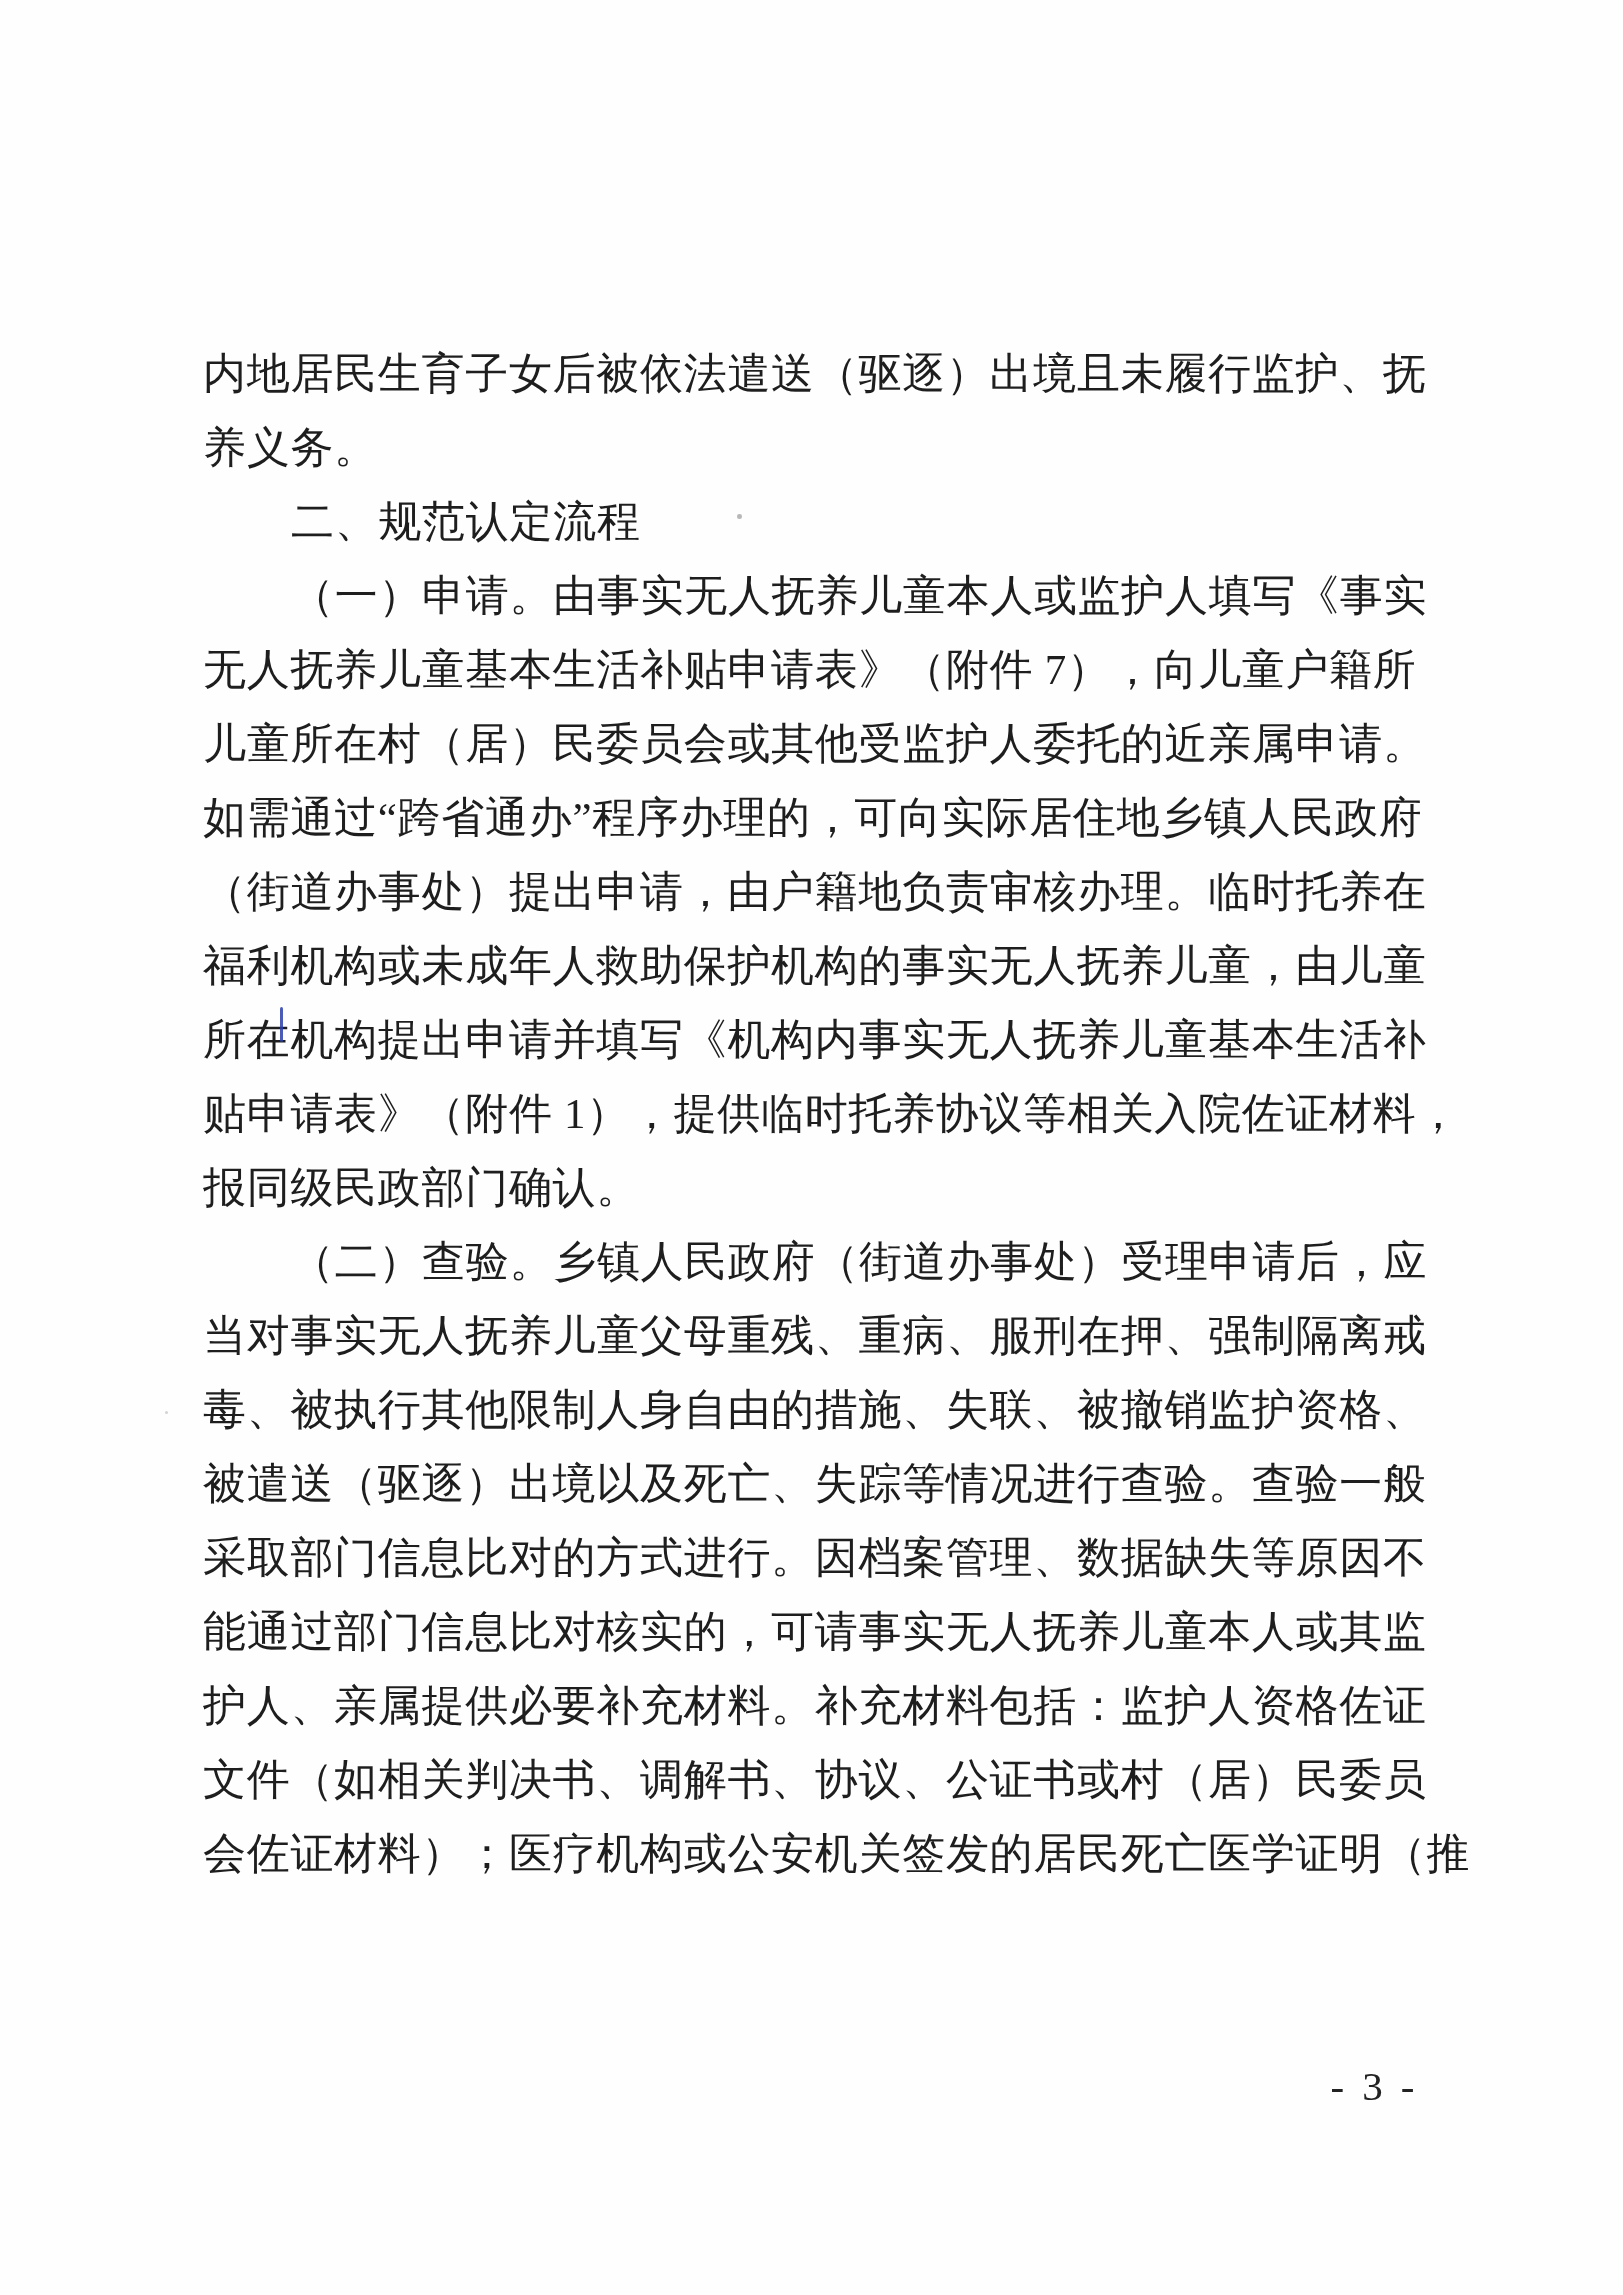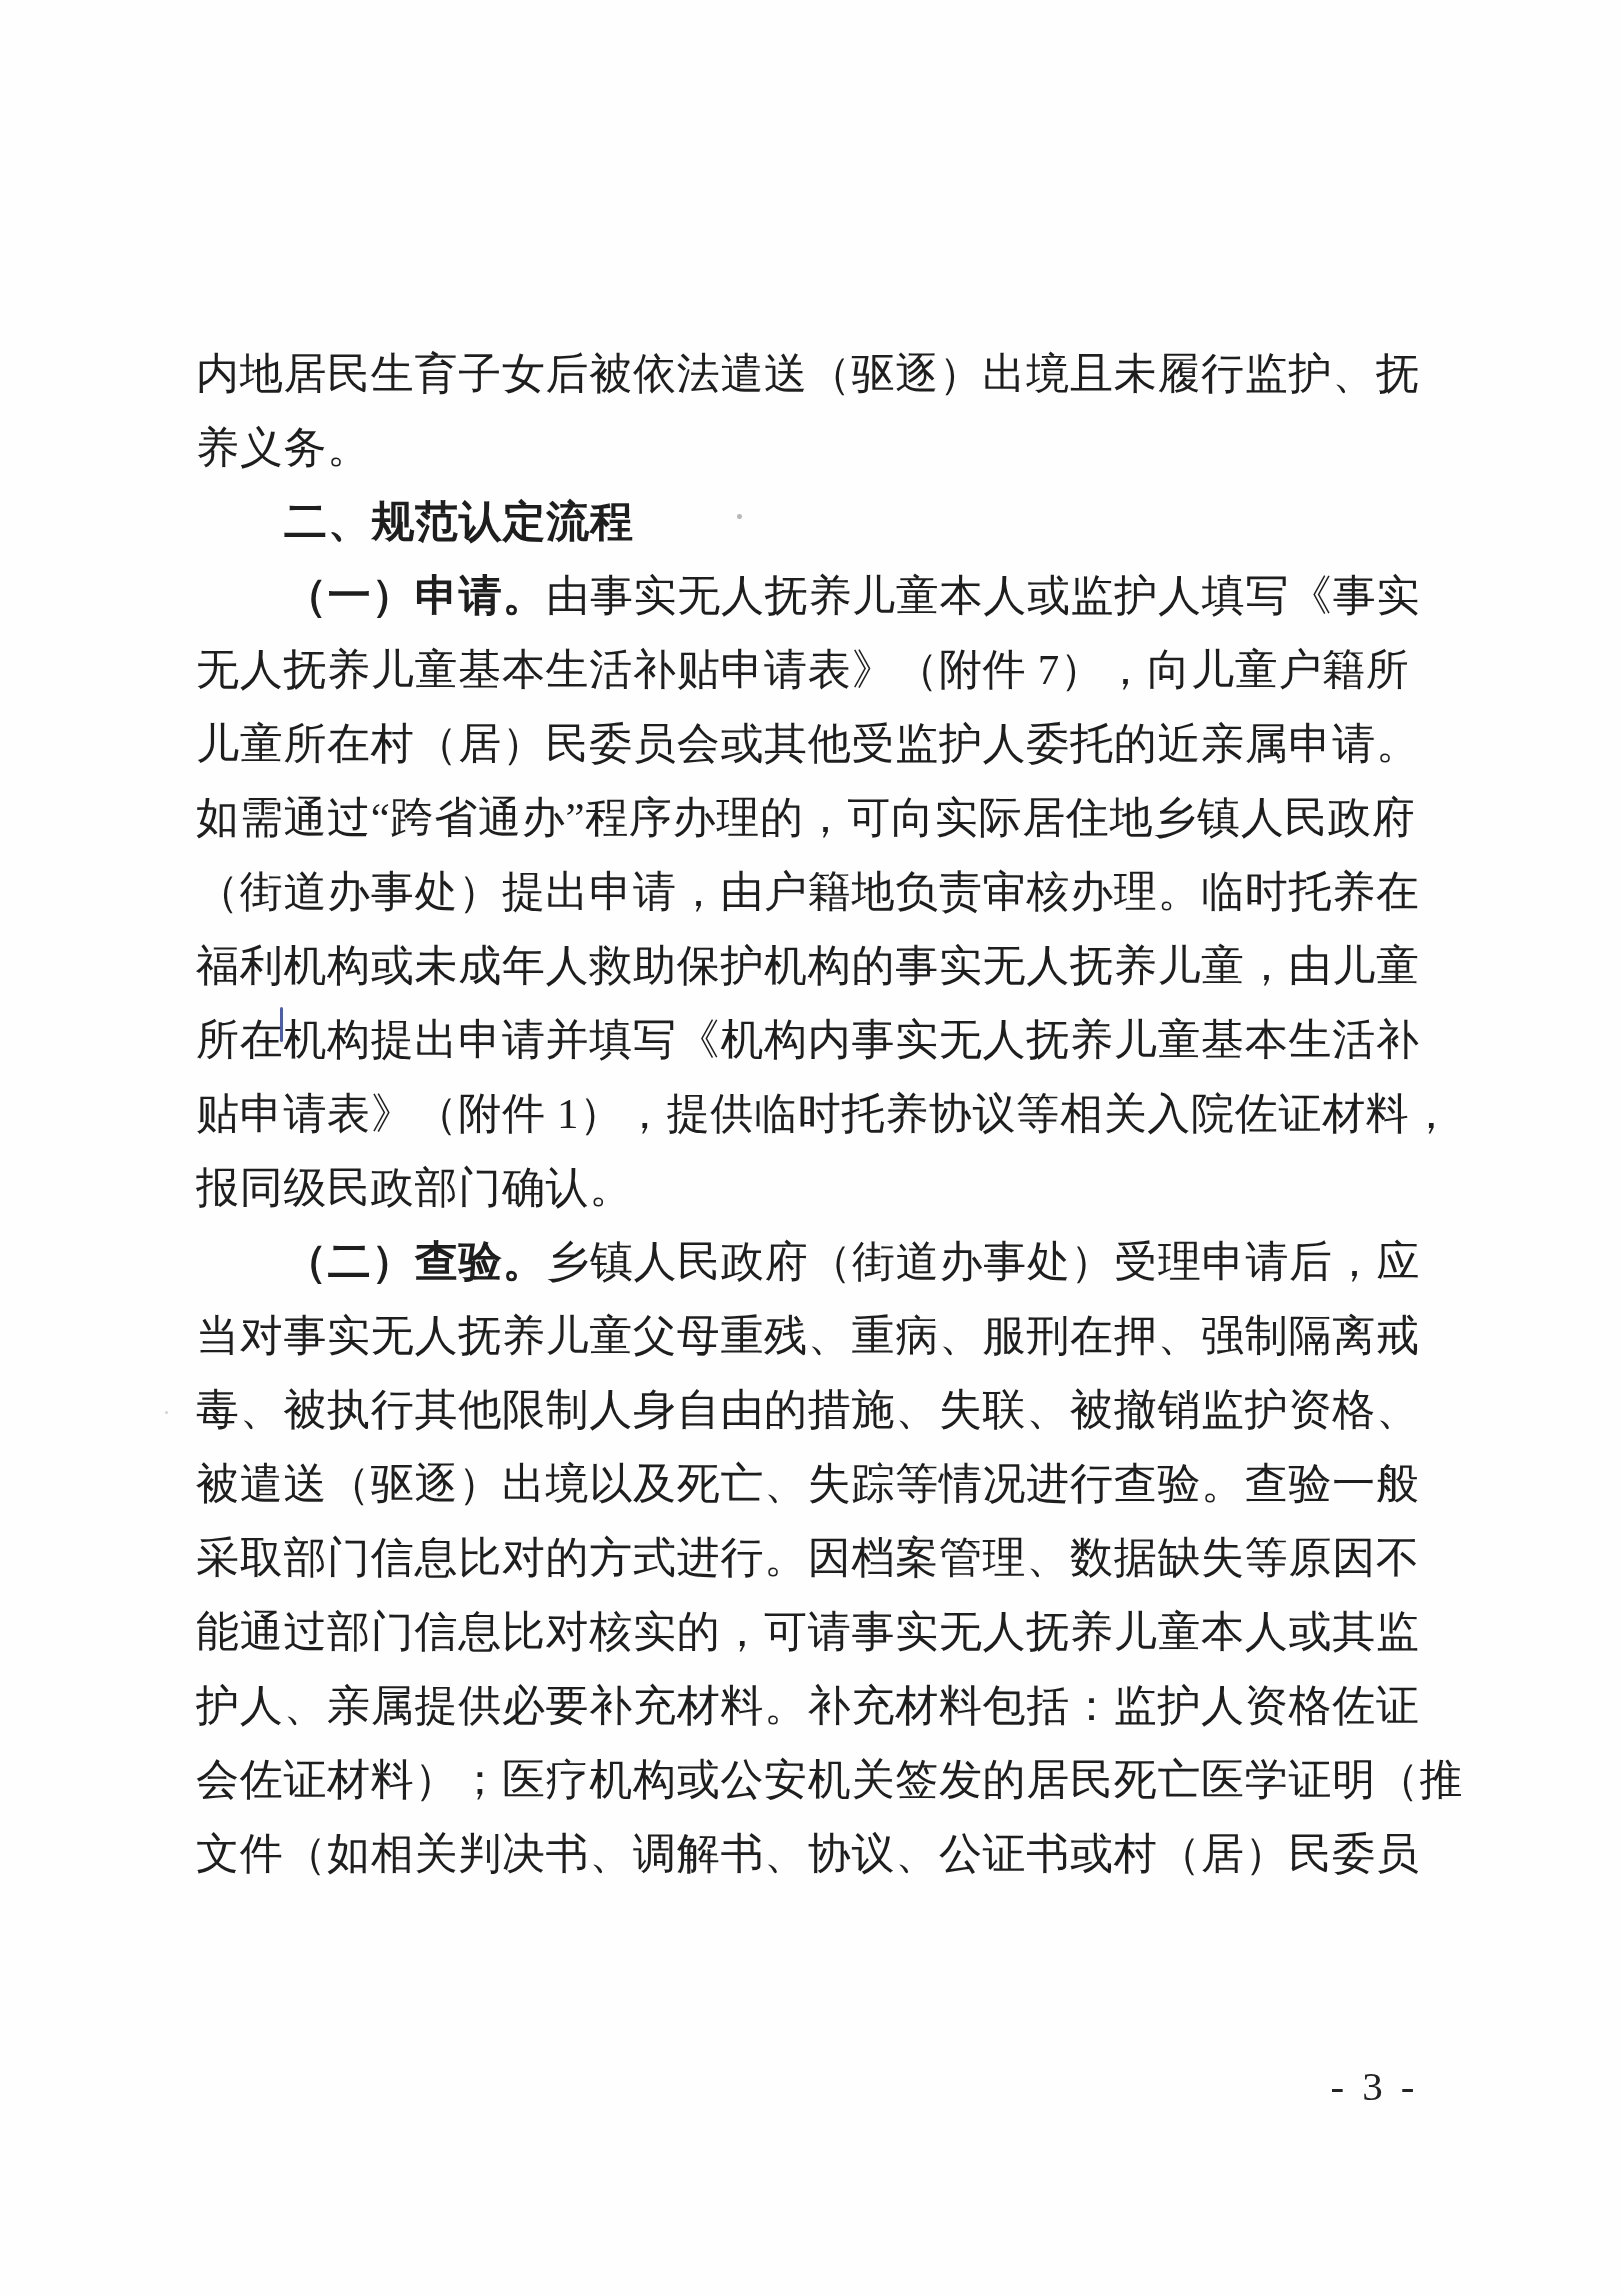--- a/index.html
+++ b/index.html
@@ -22,22 +22,23 @@
   }
   .line{
     height:74px;
     line-height:74px;
     font-size:43px;
     letter-spacing:0.7px;
     white-space:nowrap;
   }
   .line .b{
     font-family:"Liberation Sans", sans-serif;
-    font-weight:700;
+    font-weight:400;
     letter-spacing:0.7px;
+    margin-left:7px;
   }
   .indent{ padding-left:88px; }
   .page-number{
     position:absolute;
     left:1309px;top:2062px;
     width:131px;
     text-align:center;
     font-size:41px;
     color:#222;
     letter-spacing:3.9px;
@@ -80,22 +81,22 @@
     <div class="line"><span class="b"></span><span>所在机构提出申请并填写《机构内事实无人抚养儿童基本生活补</span></div>
     <div class="line"><span class="b"></span><span>贴申请表》（附件 1），提供临时托养协议等相关入院佐证材料，</span></div>
     <div class="line"><span class="b"></span><span>报同级民政部门确认。</span></div>
     <div class="line indent"><span class="b">（二）查验。</span><span>乡镇人民政府（街道办事处）受理申请后，应</span></div>
     <div class="line"><span class="b"></span><span>当对事实无人抚养儿童父母重残、重病、服刑在押、强制隔离戒</span></div>
     <div class="line"><span class="b"></span><span>毒、被执行其他限制人身自由的措施、失联、被撤销监护资格、</span></div>
     <div class="line"><span class="b"></span><span>被遣送（驱逐）出境以及死亡、失踪等情况进行查验。查验一般</span></div>
     <div class="line"><span class="b"></span><span>采取部门信息比对的方式进行。因档案管理、数据缺失等原因不</span></div>
     <div class="line"><span class="b"></span><span>能通过部门信息比对核实的，可请事实无人抚养儿童本人或其监</span></div>
     <div class="line"><span class="b"></span><span>护人、亲属提供必要补充材料。补充材料包括：监护人资格佐证</span></div>
+    <div class="line"><span class="b"></span><span>文件（如相关判决书、调解书、协议、公证书或村（居）民委员</span></div>
     <div class="line"><span class="b"></span><span>会佐证材料）；医疗机构或公安机关签发的居民死亡医学证明（推</span></div>
-    <div class="line"><span class="b"></span><span>文件（如相关判决书、调解书、协议、公证书或村（居）民委员</span></div>
   </div>
 
   <div class="page-number">- 3 -</div>
 
   <div class="artifact-blue"></div>
   <div class="speck1"></div>
   <div class="speck2"></div>
 
 </div>
 

